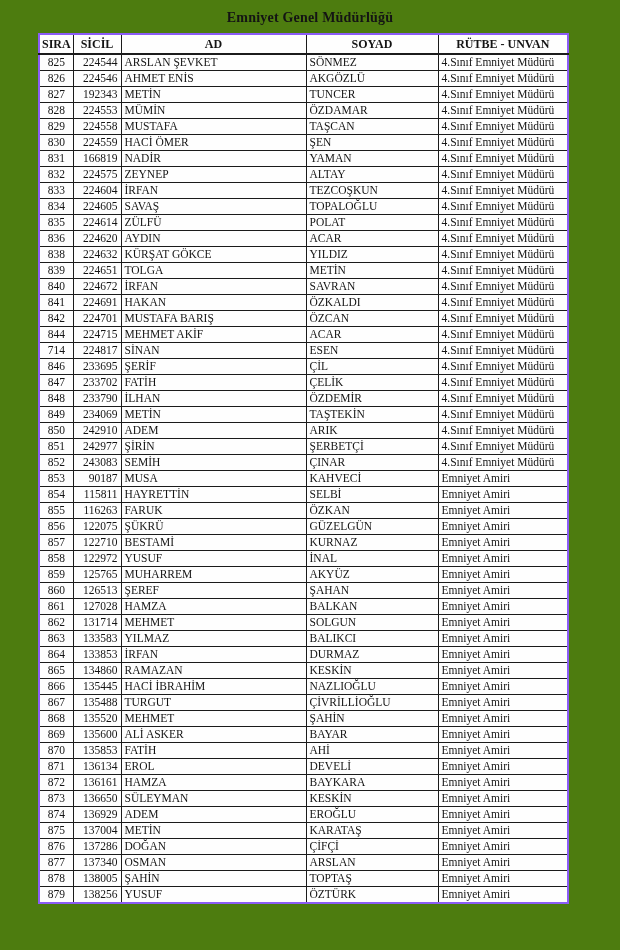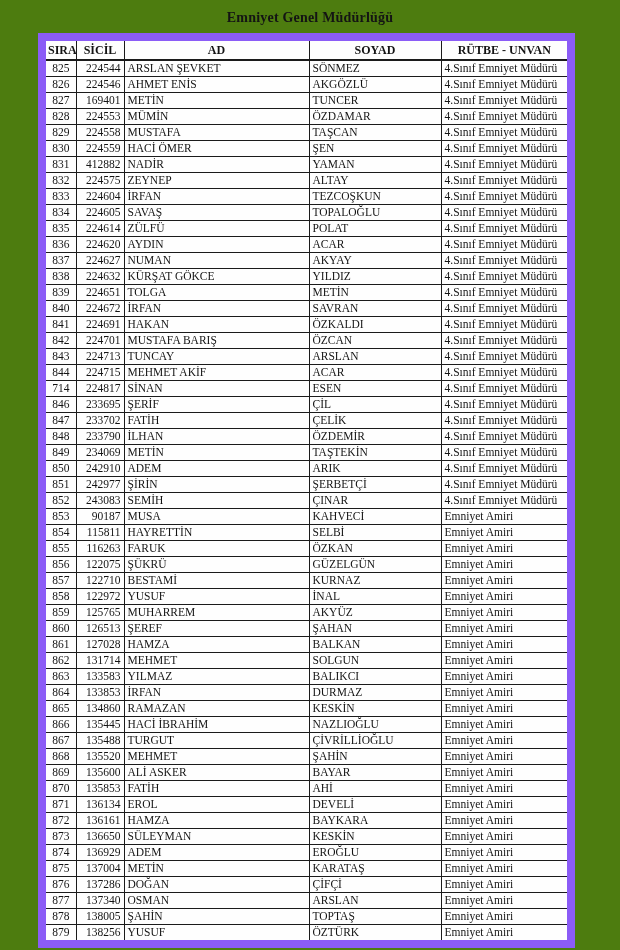--- a/index.html
+++ b/index.html
@@ -32,21 +32,21 @@
     left: 38px;
     width: 529px;
     border-collapse: collapse;
     table-layout: fixed;
     background: #fefefe;
   }
   table.roster, table.roster th, table.roster td {
     border: 1px solid #1b1b1b;
   }
   table.roster {
-    border: 8px solid #8b5cf6;
+    border: 2px solid #8b5cf6;
   }
   table.roster th {
     font-size: 12px;
     font-weight: bold;
     text-align: center;
     padding: 2px 2px;
     line-height: 14px;
     border-bottom-width: 2px;
   }
   table.roster td {
@@ -100,21 +100,21 @@
         </tr>
         <tr>
           <td class="cell-sira">826</td>
           <td class="cell-sicil">224546</td>
           <td class="cell-ad">AHMET ENİS</td>
           <td class="cell-soyad">AKGÖZLÜ</td>
           <td class="cell-rutbe">4.Sınıf Emniyet Müdürü</td>
         </tr>
         <tr>
           <td class="cell-sira">827</td>
-          <td class="cell-sicil">169401</td>
+          <td class="cell-sicil">192343</td>
           <td class="cell-ad">METİN</td>
           <td class="cell-soyad">TUNCER</td>
           <td class="cell-rutbe">4.Sınıf Emniyet Müdürü</td>
         </tr>
         <tr>
           <td class="cell-sira">828</td>
           <td class="cell-sicil">224553</td>
           <td class="cell-ad">MÜMİN</td>
           <td class="cell-soyad">ÖZDAMAR</td>
           <td class="cell-rutbe">4.Sınıf Emniyet Müdürü</td>
@@ -128,21 +128,21 @@
         </tr>
         <tr>
           <td class="cell-sira">830</td>
           <td class="cell-sicil">224559</td>
           <td class="cell-ad">HACİ ÖMER</td>
           <td class="cell-soyad">ŞEN</td>
           <td class="cell-rutbe">4.Sınıf Emniyet Müdürü</td>
         </tr>
         <tr>
           <td class="cell-sira">831</td>
-          <td class="cell-sicil">412882</td>
+          <td class="cell-sicil">166819</td>
           <td class="cell-ad">NADİR</td>
           <td class="cell-soyad">YAMAN</td>
           <td class="cell-rutbe">4.Sınıf Emniyet Müdürü</td>
         </tr>
         <tr>
           <td class="cell-sira">832</td>
           <td class="cell-sicil">224575</td>
           <td class="cell-ad">ZEYNEP</td>
           <td class="cell-soyad">ALTAY</td>
           <td class="cell-rutbe">4.Sınıf Emniyet Müdürü</td>
@@ -169,27 +169,20 @@
           <td class="cell-rutbe">4.Sınıf Emniyet Müdürü</td>
         </tr>
         <tr>
           <td class="cell-sira">836</td>
           <td class="cell-sicil">224620</td>
           <td class="cell-ad">AYDIN</td>
           <td class="cell-soyad">ACAR</td>
           <td class="cell-rutbe">4.Sınıf Emniyet Müdürü</td>
         </tr>
         <tr>
-          <td class="cell-sira">837</td>
-          <td class="cell-sicil">224627</td>
-          <td class="cell-ad">NUMAN</td>
-          <td class="cell-soyad">AKYAY</td>
-          <td class="cell-rutbe">4.Sınıf Emniyet Müdürü</td>
-        </tr>
-        <tr>
           <td class="cell-sira">838</td>
           <td class="cell-sicil">224632</td>
           <td class="cell-ad">KÜRŞAT GÖKCE</td>
           <td class="cell-soyad">YILDIZ</td>
           <td class="cell-rutbe">4.Sınıf Emniyet Müdürü</td>
         </tr>
         <tr>
           <td class="cell-sira">839</td>
           <td class="cell-sicil">224651</td>
           <td class="cell-ad">TOLGA</td>
@@ -208,27 +201,20 @@
           <td class="cell-sicil">224691</td>
           <td class="cell-ad">HAKAN</td>
           <td class="cell-soyad">ÖZKALDI</td>
           <td class="cell-rutbe">4.Sınıf Emniyet Müdürü</td>
         </tr>
         <tr>
           <td class="cell-sira">842</td>
           <td class="cell-sicil">224701</td>
           <td class="cell-ad">MUSTAFA BARIŞ</td>
           <td class="cell-soyad">ÖZCAN</td>
-          <td class="cell-rutbe">4.Sınıf Emniyet Müdürü</td>
-        </tr>
-        <tr>
-          <td class="cell-sira">843</td>
-          <td class="cell-sicil">224713</td>
-          <td class="cell-ad">TUNCAY</td>
-          <td class="cell-soyad">ARSLAN</td>
           <td class="cell-rutbe">4.Sınıf Emniyet Müdürü</td>
         </tr>
         <tr>
           <td class="cell-sira">844</td>
           <td class="cell-sicil">224715</td>
           <td class="cell-ad">MEHMET AKİF</td>
           <td class="cell-soyad">ACAR</td>
           <td class="cell-rutbe">4.Sınıf Emniyet Müdürü</td>
         </tr>
         <tr>

